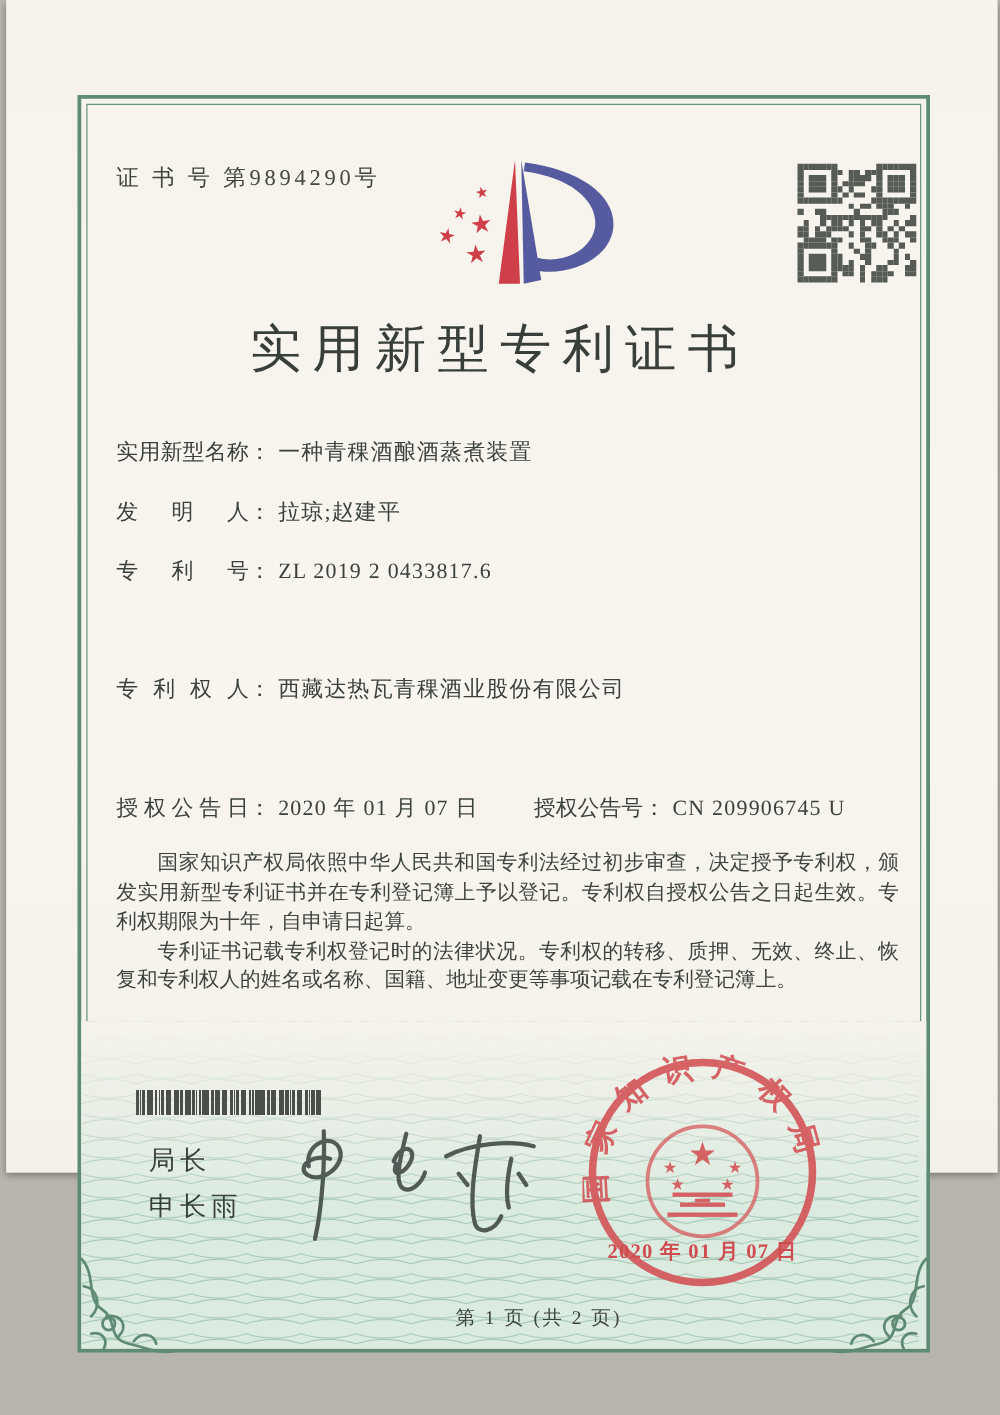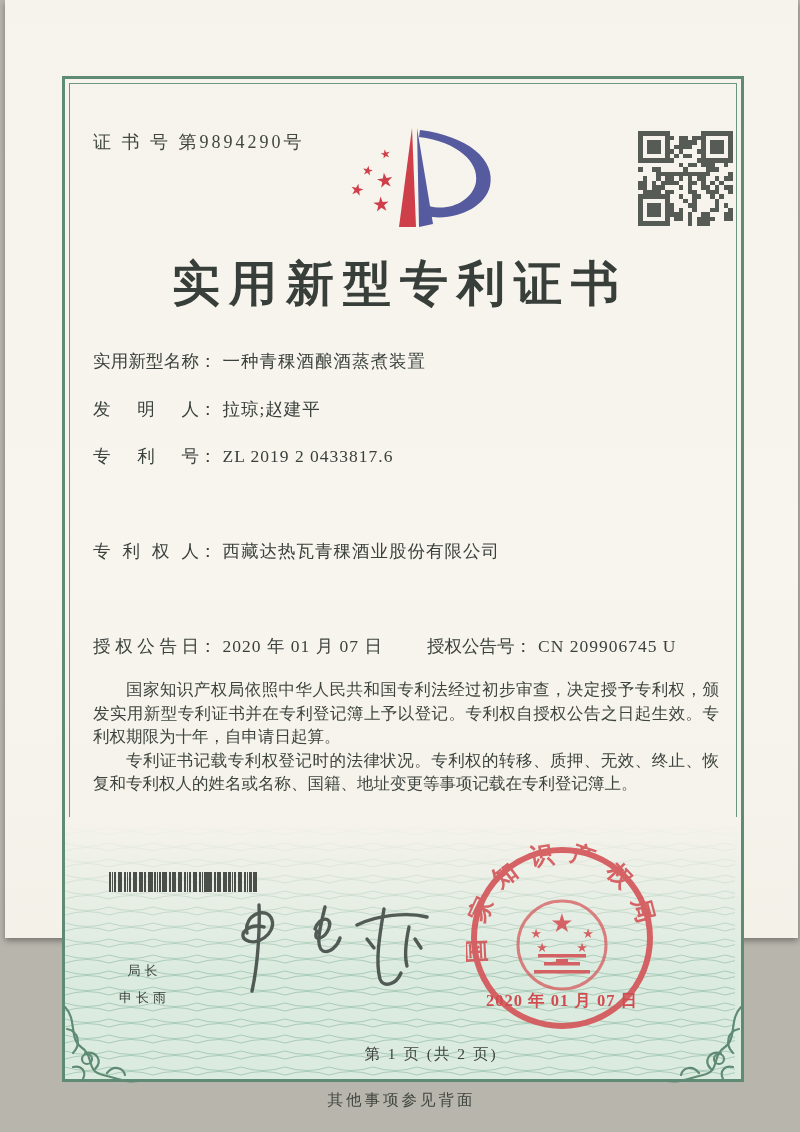--- a/index.html
+++ b/index.html
@@ -36,21 +36,21 @@
   
   .ornament{position:absolute;width:86px;height:86px;color:#5f8a74;}
   .ornament svg{width:100%;height:100%;}
   .orn-bl{left:-6px;bottom:-8px;}
   .orn-br{right:-6px;bottom:-8px;transform:scaleX(-1);}
 
   .abs{position:absolute;}
   .cert-no{left:88px;top:130px;font-size:18px;letter-spacing:3px;color:#41473f;}
   .title{
     left:57px;top:252px;width:676px;text-align:center;
-    font-size:48px;font-weight:bold;letter-spacing:9px;color:#383f3a;
+    font-size:41px;font-weight:normal;letter-spacing:9px;color:#383f3a;
   }
   .logo{left:331px;top:124px;width:172px;height:118px;}
   .logo .star{position:absolute;color:#cf3f4a;line-height:1;}
 
   .qr{
     left:629px;top:127px;width:103px;height:103px;padding:4px;box-sizing:border-box;
     display:grid;grid-template-columns:repeat(21,1fr);grid-template-rows:repeat(21,1fr);
   }
   .qr div{background:transparent;}
   .qr div.on{background:#565b55;}
@@ -66,21 +66,21 @@
   .paras p{margin:0;text-indent:2em;}
 
   .barcode{
     left:104px;top:872px;width:150px;height:20px;
     background-image:
       repeating-linear-gradient(90deg,#4a4f4a 0 2px,transparent 2px 5px),
       repeating-linear-gradient(90deg,#4a4f4a 0 1px,transparent 1px 3px),
       repeating-linear-gradient(90deg,transparent 0 9px,#4a4f4a 9px 11px);
   }
 
-  .director{left:114px;top:962px;font-size:13px;letter-spacing:4px;color:#39403b;text-align:center;}
+  .director{left:114px;top:914px;font-size:21px;letter-spacing:4px;color:#39403b;}
   .director div{margin-bottom:9px;}
   .signature{left:212px;top:893px;width:235px;height:108px;}
 
   .seal{left:461px;top:842px;width:192px;height:192px;opacity:.92;}
   .seal-date{
     left:461px;top:990px;width:192px;text-align:center;
     color:#cf4d50;font-size:16.5px;letter-spacing:1px;font-weight:bold;
   }
   .page-num{left:57px;top:1044px;width:676px;text-align:center;font-size:15.5px;
     letter-spacing:2px;color:#3d433e;padding-left:31px;}
@@ -680,15 +680,14 @@
         <rect x="78" y="120" width="36" height="3.5"></rect>
         <rect x="68" y="128" width="56" height="3.5"></rect>
         <rect x="90" y="117" width="12" height="3"></rect>
       </g>
     </svg>
   </div>
   <div class="abs seal-date">2020 年 01 月 07 日</div>
 
   <div class="abs page-num">第 1 页 (共 2 页)</div>
 
-  <div class="abs back-note">其他事项参见背面</div>
 
 </div>
 
 </body></html>

